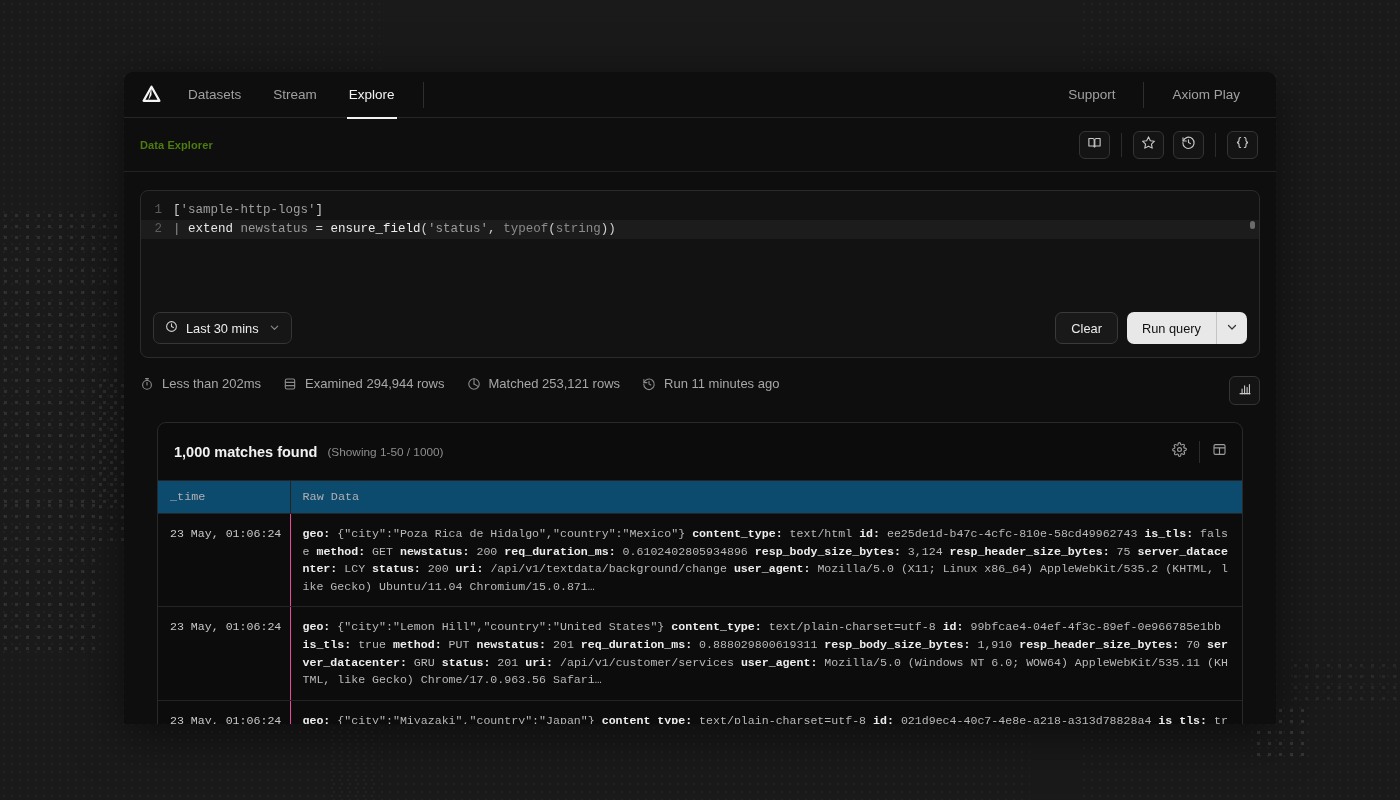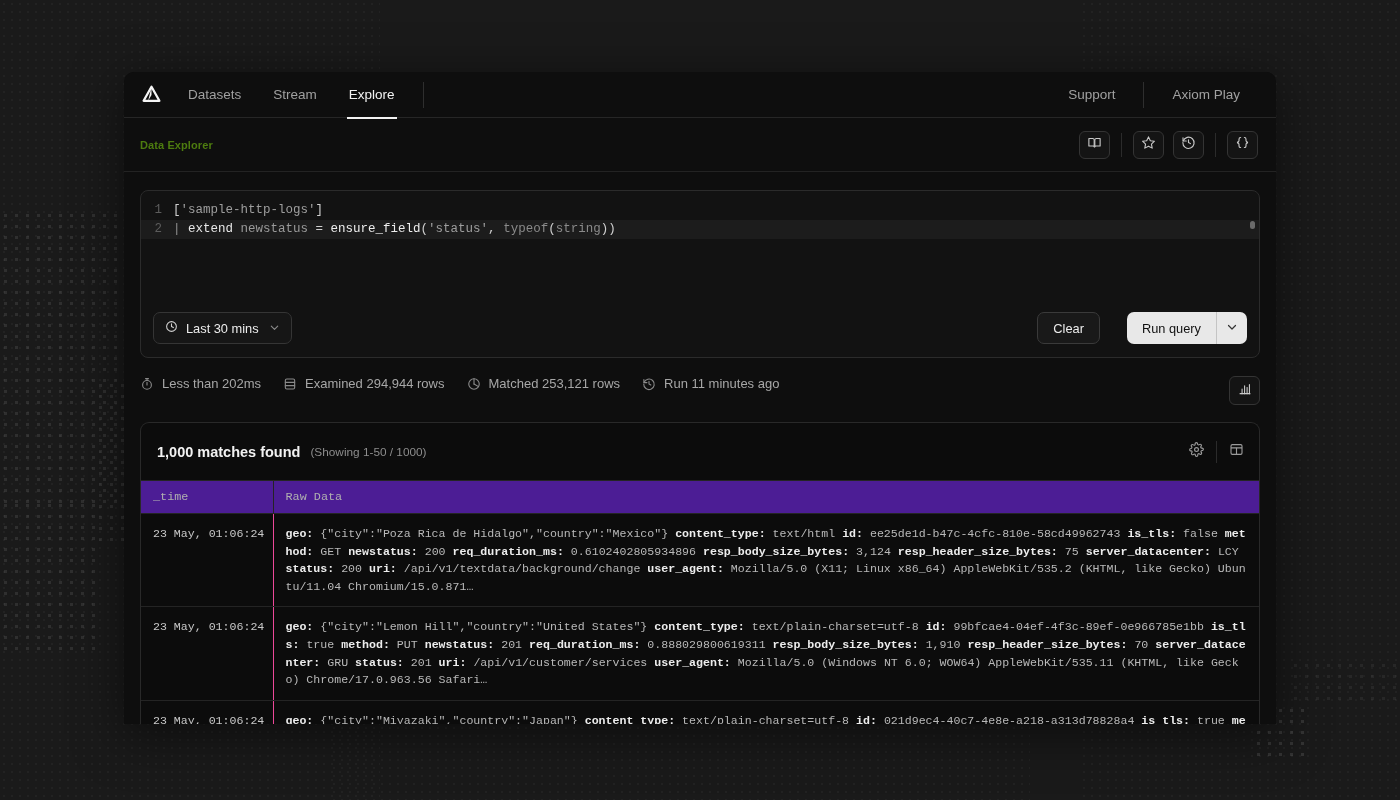--- a/index.html
+++ b/index.html
@@ -198,21 +198,21 @@
     cursor: pointer;
     white-space: nowrap;
   }
   .pill.muted {
     border-color: #2a2a2a;
     background: #131313;
     color: #6f6f6f;
   }
   .pill .chev { color: #8c8c8c; margin-left: 2px; }
   .pill.muted .chev { color: #5a5a5a; }
-  .tb-right { margin-left: auto; display: flex; align-items: flex-start; gap: 27px; }
+  .tb-right { margin-left: auto; display: flex; align-items: flex-start; gap: 9px; }
   .btn-clear {
     height: 32px;
     padding: 0 15px;
     border: 1px solid #3a3a3a;
     border-radius: 7px;
     background: #191919;
     color: #ededed;
     font-size: 12.8px;
     display: flex; align-items: center;
     cursor: pointer;
@@ -260,21 +260,21 @@
     border: 1px solid #343434;
     border-radius: 6px;
     background: #141414;
     display: flex; align-items: center; justify-content: center;
     color: #c9c9c9;
     cursor: pointer;
   }
 
   
   .results {
-    margin: 0 16px;
+    margin: 0 33px;
     border: 1px solid #292929;
     border-bottom: none;
     border-radius: 9px 9px 0 0;
     background: #0c0c0c;
     overflow: hidden;
     height: 318px;
   }
   .results-head {
     height: 57px;
     display: flex;
@@ -302,21 +302,21 @@
     font-family: "Liberation Mono", "DejaVu Sans Mono", monospace;
   }
   table.logs th {
     text-align: left;
     font-weight: normal;
     font-size: 11.8px;
     color: #b0b0b0;
     padding: 9px 12px;
     border-top: 1px solid #242424;
     border-bottom: 1px solid #242424;
-    background: #4c1d95;
+    background: #0c4a6e;
   }
   table.logs th.c-time { width: 132px; border-right: 1px solid #242424; }
   table.logs td {
     vertical-align: top;
     padding: 11px 12px;
     border-bottom: 1px solid #242424;
     font-size: 11.6px;
     line-height: 17.6px;
     color: #c8c8c8;
   }

